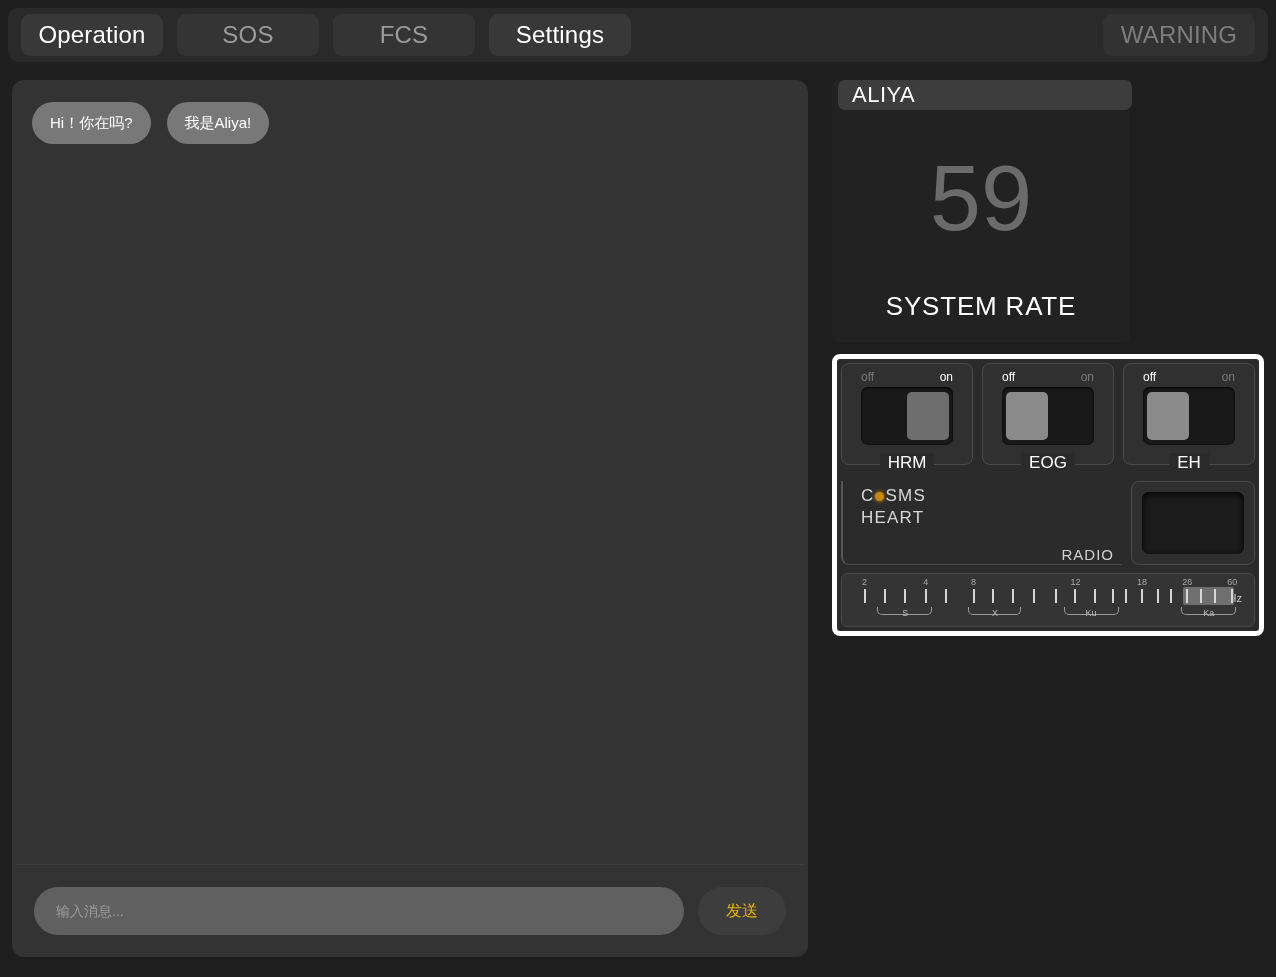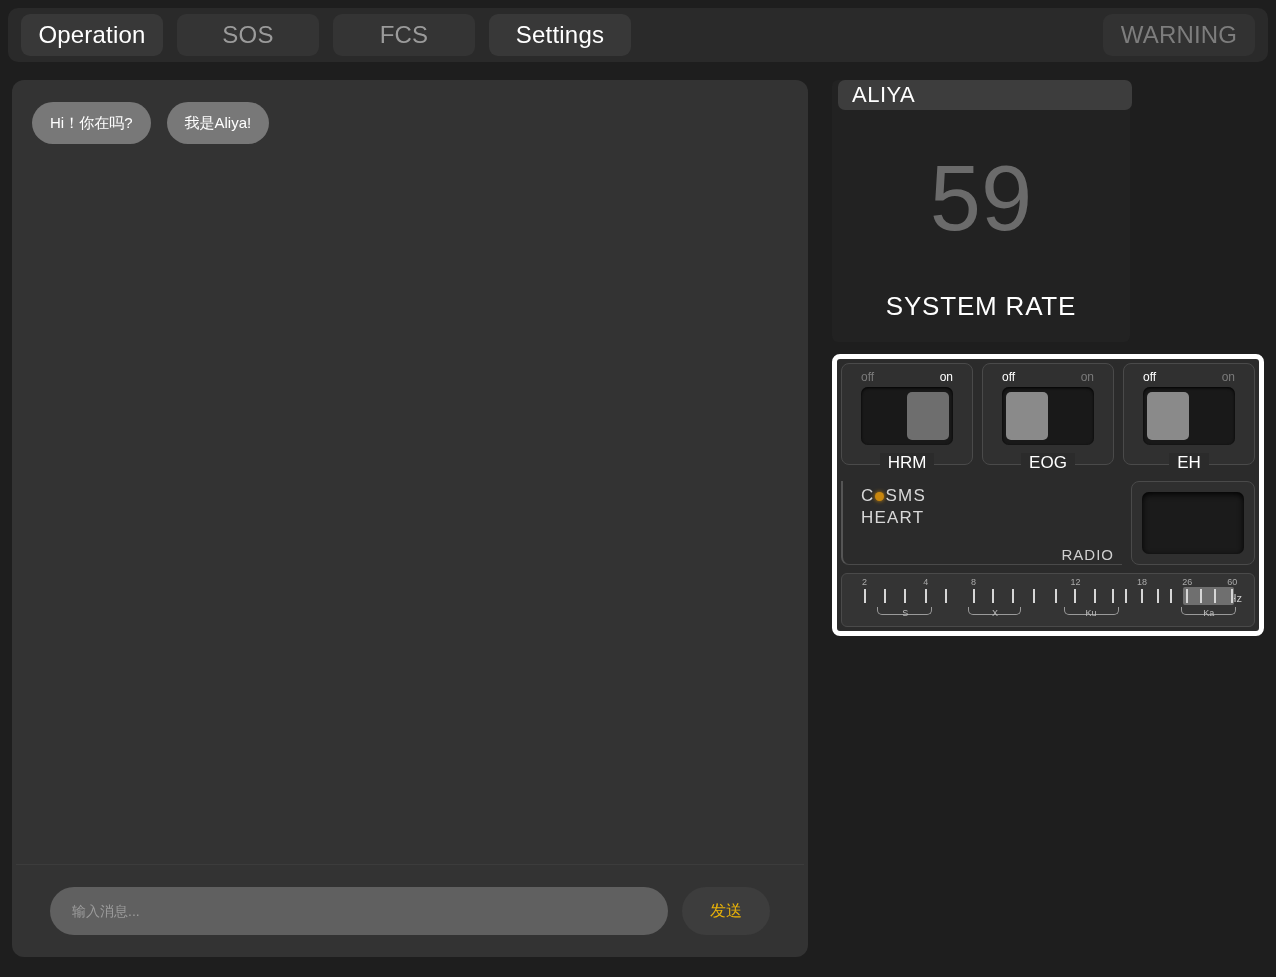--- a/index.html
+++ b/index.html
@@ -81,21 +81,21 @@
   }
   .chat-divider {
     height: 1px;
     background: #3c3c3c;
     margin: 0 4px;
   }
   .chat-input-row {
     height: 92px;
     display: flex;
     align-items: center;
-    padding: 0 38px;
+    padding: 0 22px;
     gap: 14px;
   }
   .msg-input {
     flex: 1;
     height: 48px;
     border-radius: 24px;
     border: none;
     background: #606060;
     color: #ffffff;
     font-size: 14px;

